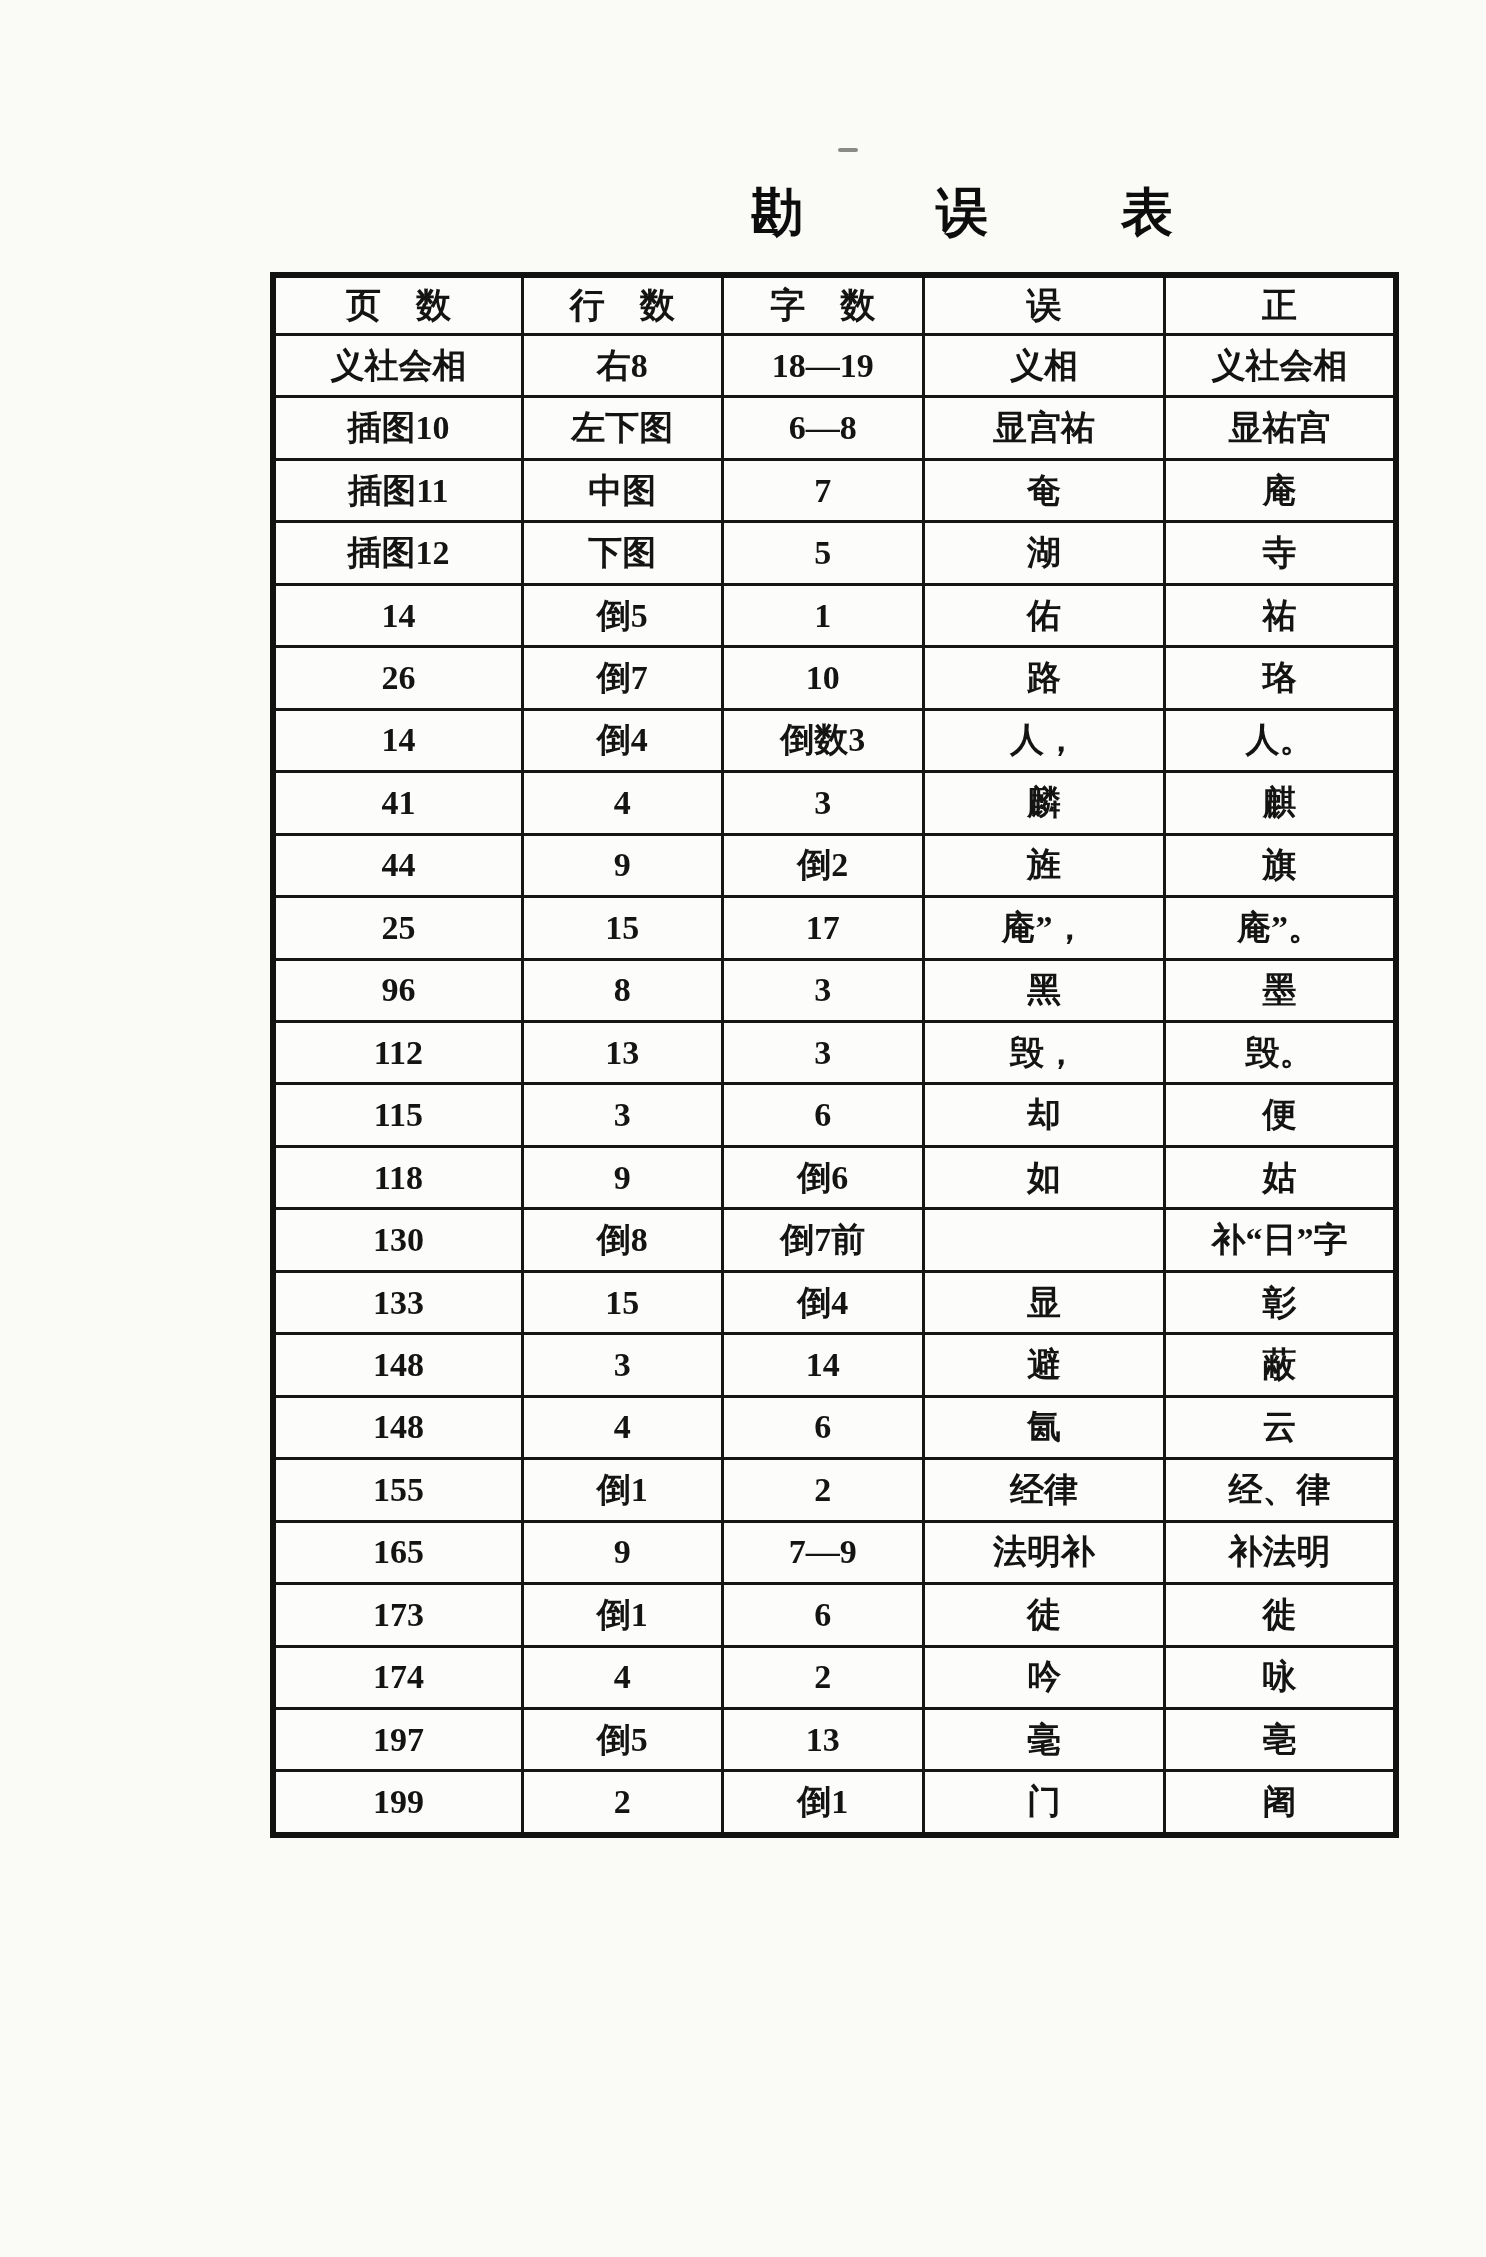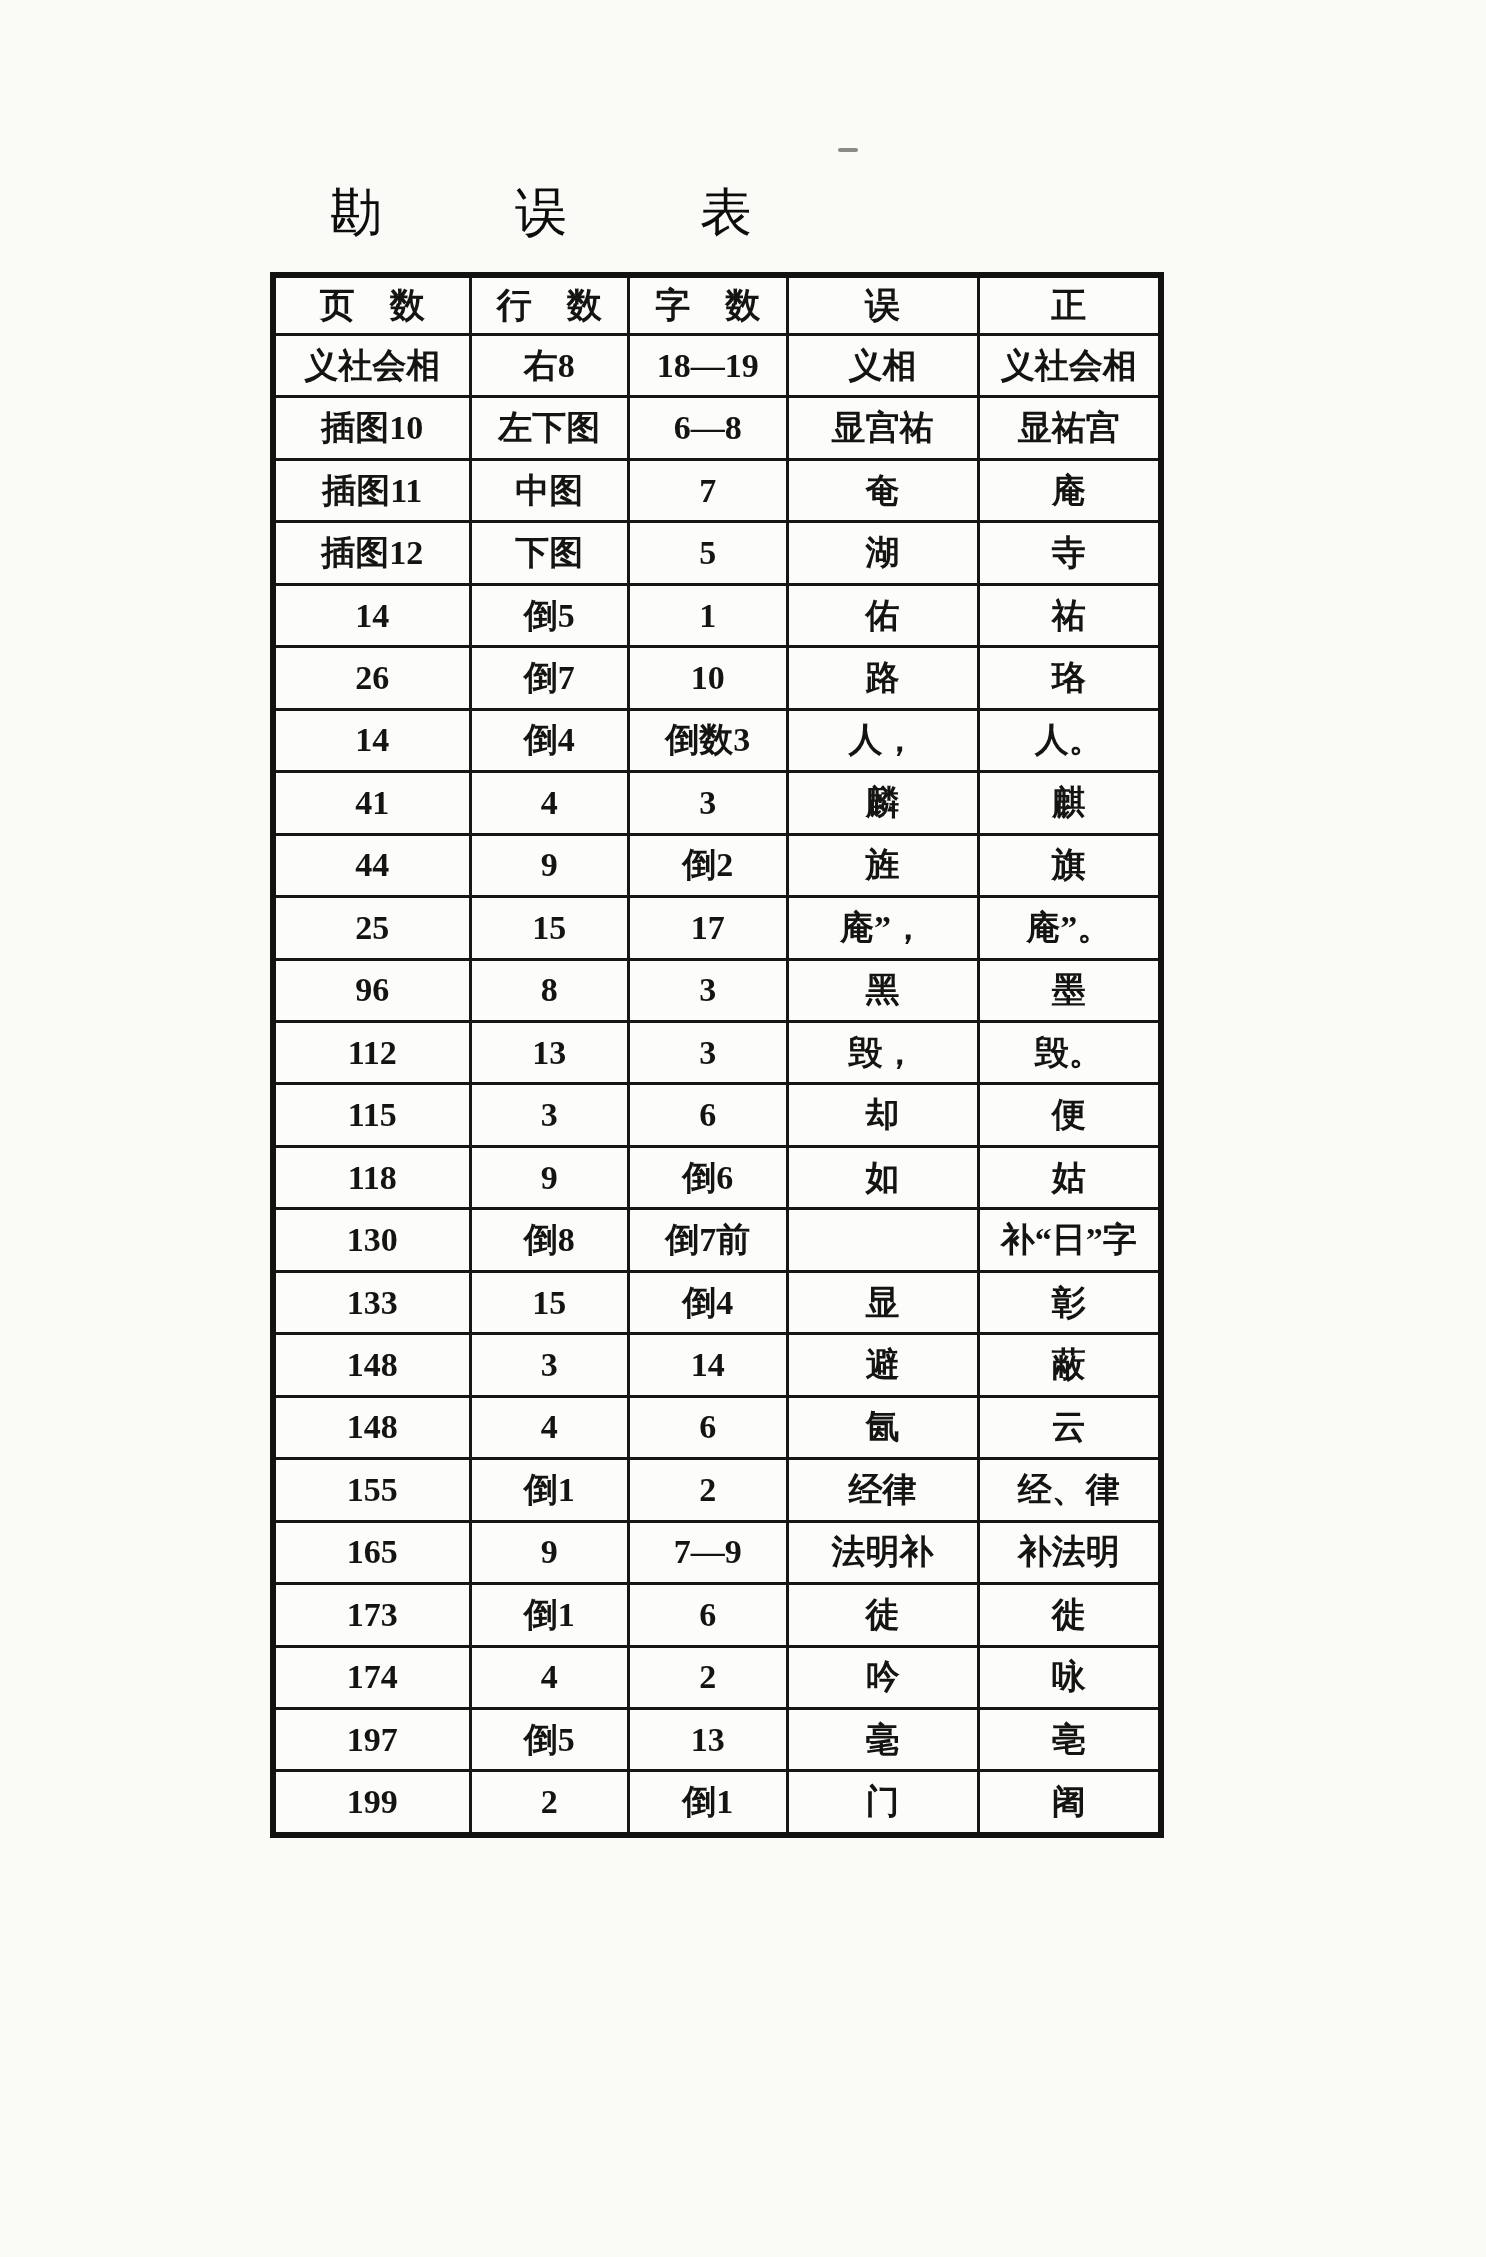--- a/index.html
+++ b/index.html
@@ -13,42 +13,42 @@
     background: #fafaf7;
     font-family: "Liberation Serif", "DejaVu Serif", serif;
     color: #111;
     overflow: hidden;
   }
   .page-title {
     position: absolute;
     left: 270px;
     top: 178px;
     width: 963px;
-    text-align: left;
+    text-align: right;
     font-size: 52px;
-    font-weight: normal;
+    font-weight: bold;
     letter-spacing: 60px;
     text-indent: 60px; 
     white-space: nowrap;
     color: #0d0d0d;
   }
   .scan-artifact {
     position: absolute;
     left: 838px;
     top: 148px;
     width: 20px;
     height: 4px;
     background: #8a8a86;
     border-radius: 2px;
   }
   table.errata {
     position: absolute;
     left: 270px;
     top: 272px;
-    width: 894px;
+    width: 1129px;
     height: 1566px;
     border-collapse: collapse;
     table-layout: fixed;
     background: #fcfcfa;
   }
   table.errata col.c-page { width: 22.2%; }
   table.errata col.c-line { width: 17.8%; }
   table.errata col.c-char { width: 17.9%; }
   table.errata col.c-wrong { width: 21.5%; }
   table.errata col.c-right { width: 20.6%; }

